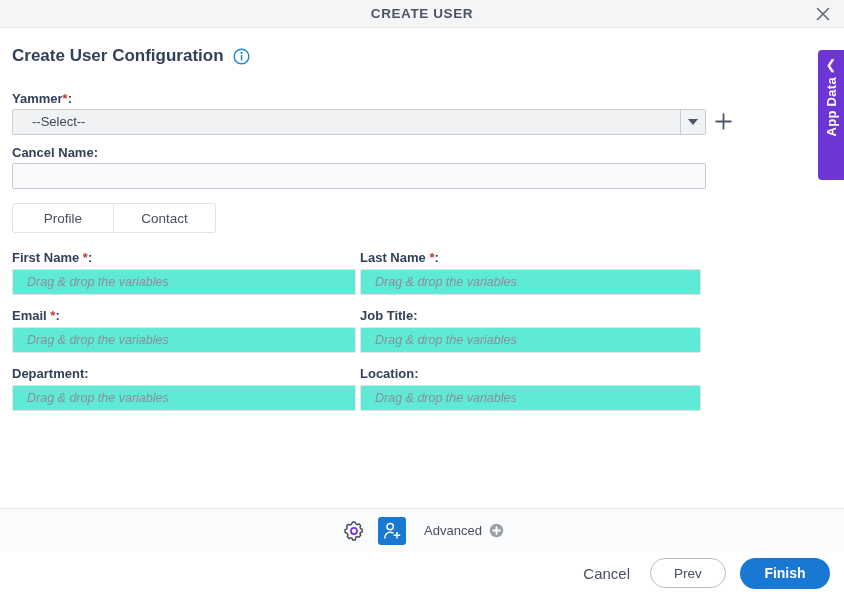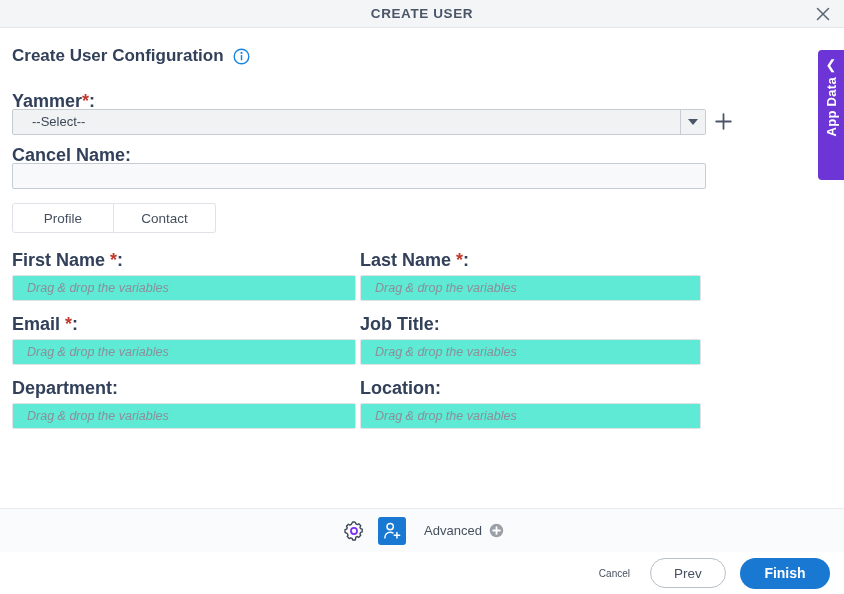--- a/index.html
+++ b/index.html
@@ -81,21 +81,21 @@
     color: #32405a;
   }
   .info-icon {
     width: 17px;
     height: 17px;
     display: block;
     cursor: pointer;
   }
 
   .field-label {
-    font-size: 18px;
+    font-size: 13px;
     font-weight: bold;
     color: #32405a;
   }
   .req {
     color: #c0392b;
     font-weight: bold;
   }
 
   
   .yammer-label { position: absolute; left: 12px; top: 63px; }
@@ -290,21 +290,21 @@
     height: 42px;
     background: #ffffff;
     display: flex;
     align-items: center;
     justify-content: flex-end;
     padding-right: 14px;
     box-sizing: border-box;
     gap: 14px;
   }
   .btn-link {
-    font-size: 10px;
+    font-size: 15px;
     color: #46505f;
     cursor: pointer;
     background: none;
     border: none;
     font-family: "Liberation Sans", sans-serif;
     padding: 4px 6px;
   }
   .btn-outline {
     min-width: 76px;
     height: 30px;

